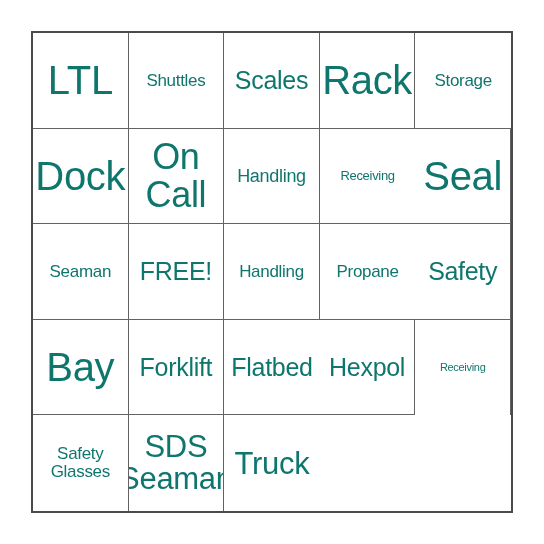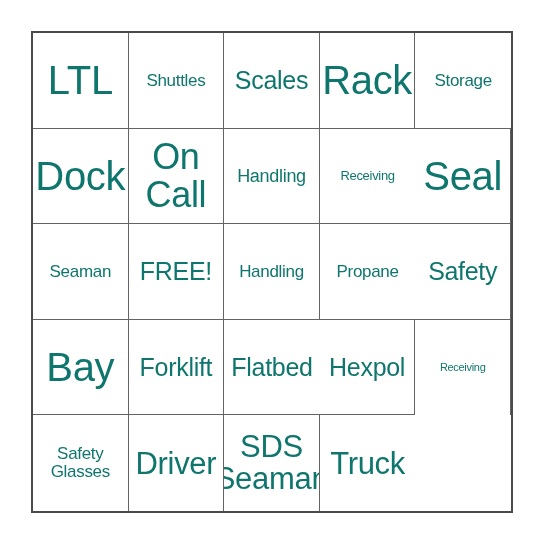--- a/index.html
+++ b/index.html
@@ -127,22 +127,19 @@
       <span class="cell-text sz-m">Hexpol</span>
     </div>
     <div class="bingo-cell row-last">
       <span class="cell-text sz-xxs">Receiving</span>
     </div>
     <div class="bingo-cell row-last">
       <span class="cell-text sz-s two-line">Safety
 Glasses</span>
     </div>
     <div class="bingo-cell row-last">
-      <span class="cell-text sz-l">Driver</span>
-    </div>
-    <div class="bingo-cell row-last">
       <span class="cell-text sz-l two-line">SDS
 Seaman</span>
     </div>
     <div class="bingo-cell col-last row-last">
       <span class="cell-text sz-l">Truck</span>
     </div>
   </div>
 
 </body></html>

